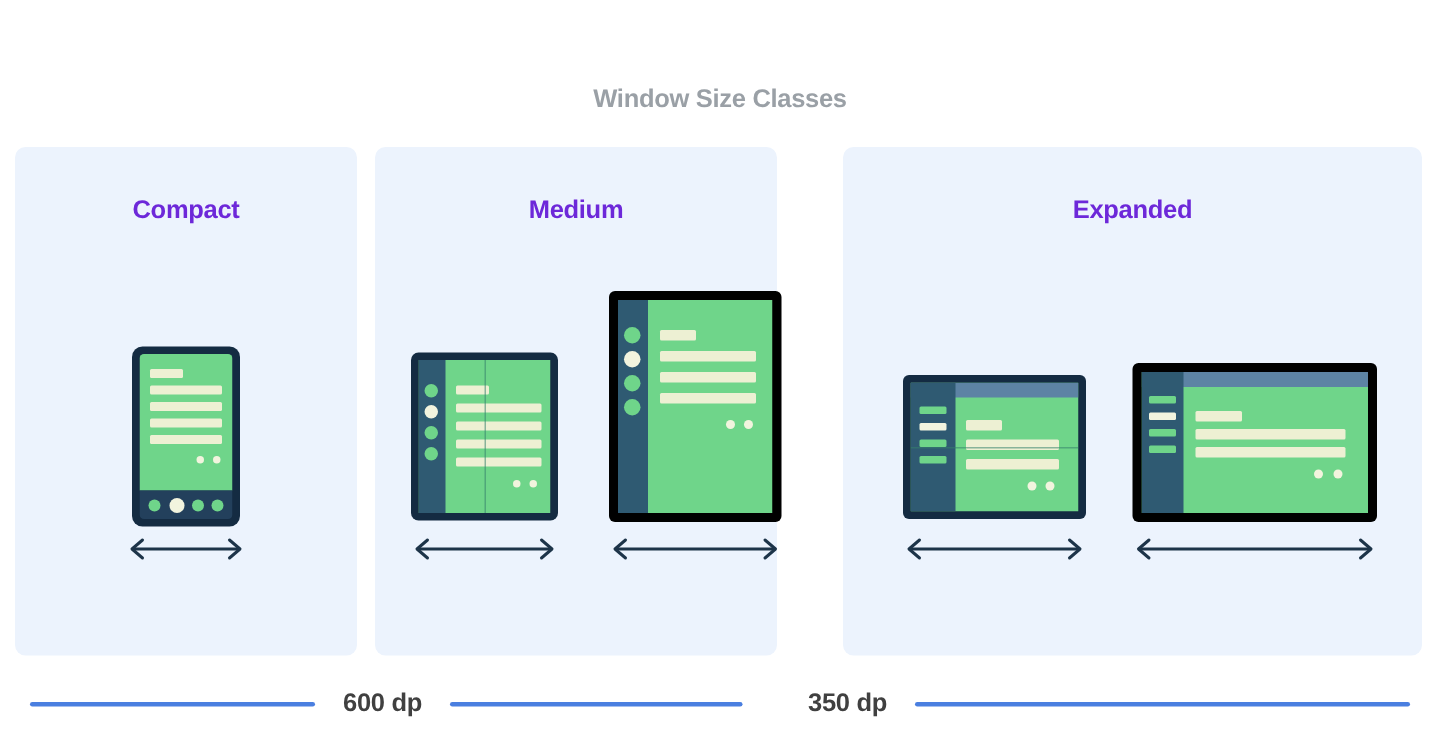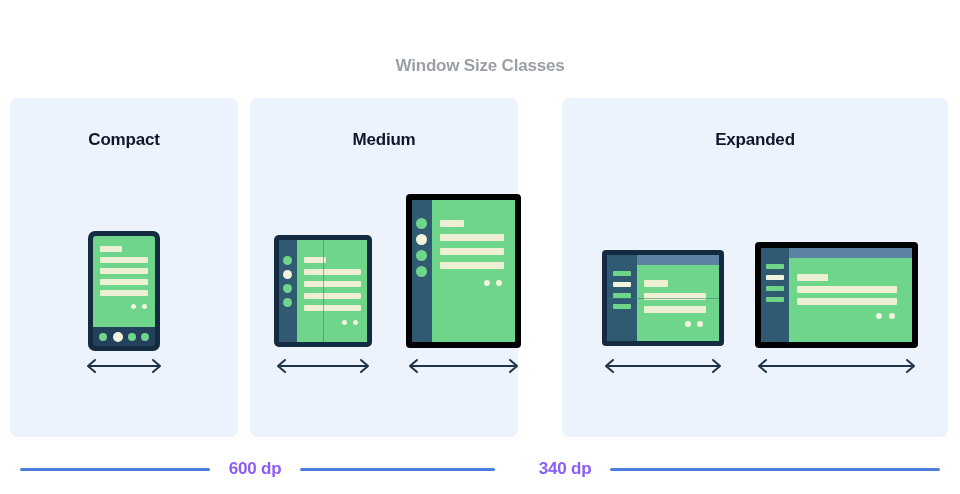--- a/index.html
+++ b/index.html
@@ -24,21 +24,21 @@
   .panel{
     position:absolute;top:98px;height:339px;
     background:#ecf3fd;border-radius:7px;
   }
   .panel-compact {left:10px;width:228px;}
   .panel-medium  {left:250px;width:268px;}
   .panel-expanded{left:562px;width:386px;}
 
   .panel-title{
     position:absolute;left:0;top:32px;width:100%;text-align:center;
-    font-size:17px;font-weight:bold;color:#0f172a;letter-spacing:-.2px;
+    font-size:17px;font-weight:bold;color:#6d28d9;letter-spacing:-.2px;
   }
 
   
   .device{position:absolute;box-sizing:border-box;}
   .screen{position:absolute;left:0;top:0;width:100%;height:100%;
           background:#6fd58a;overflow:hidden;}
   .rail{position:absolute;left:0;top:0;height:100%;background:#2f5a72;}
   .topbar{position:absolute;left:0;top:0;width:100%;background:#5d83a4;}
   .line{position:absolute;background:#edf0d3;border-radius:1px;}
   .dot{position:absolute;border-radius:50%;}
@@ -49,21 +49,21 @@
 
   
   .arrow{position:absolute;height:16px;}
   .arrow svg{display:block;overflow:visible;}
 
   
   .measure{position:absolute;left:0;top:455px;width:960px;height:30px;}
   .mline{position:absolute;top:13px;height:3px;background:#4a7fe0;border-radius:2px;}
   .mlabel{
     position:absolute;top:0;height:28px;line-height:28px;
-    font-size:17px;font-weight:bold;color:#8b5cf6;letter-spacing:-.2px;
+    font-size:17px;font-weight:bold;color:#404040;letter-spacing:-.2px;
     text-align:center;
   }
 </style>
 </head>
 <body>
 
 <div class="stage">
 
   <div class="subtitle">Window Size Classes</div>
 
@@ -213,17 +213,17 @@
         <polyline points="11,2 4,8 11,14" fill="none" stroke="#1d3449" stroke-width="2" stroke-linecap="round" stroke-linejoin="round"></polyline>
         <polyline points="152,2 159,8 152,14" fill="none" stroke="#1d3449" stroke-width="2" stroke-linecap="round" stroke-linejoin="round"></polyline>
       </svg>
     </div>
   </div>
 
   <div class="measure">
     <div class="mline" style="left:20px;width:190px;"></div>
     <div class="mlabel" style="left:215px;width:80px;">600 dp</div>
     <div class="mline" style="left:300px;width:195px;"></div>
-    <div class="mlabel" style="left:525px;width:80px;">340 dp</div>
+    <div class="mlabel" style="left:525px;width:80px;">350 dp</div>
     <div class="mline" style="left:610px;width:330px;"></div>
   </div>
 
 </div>
 
 </body></html>

